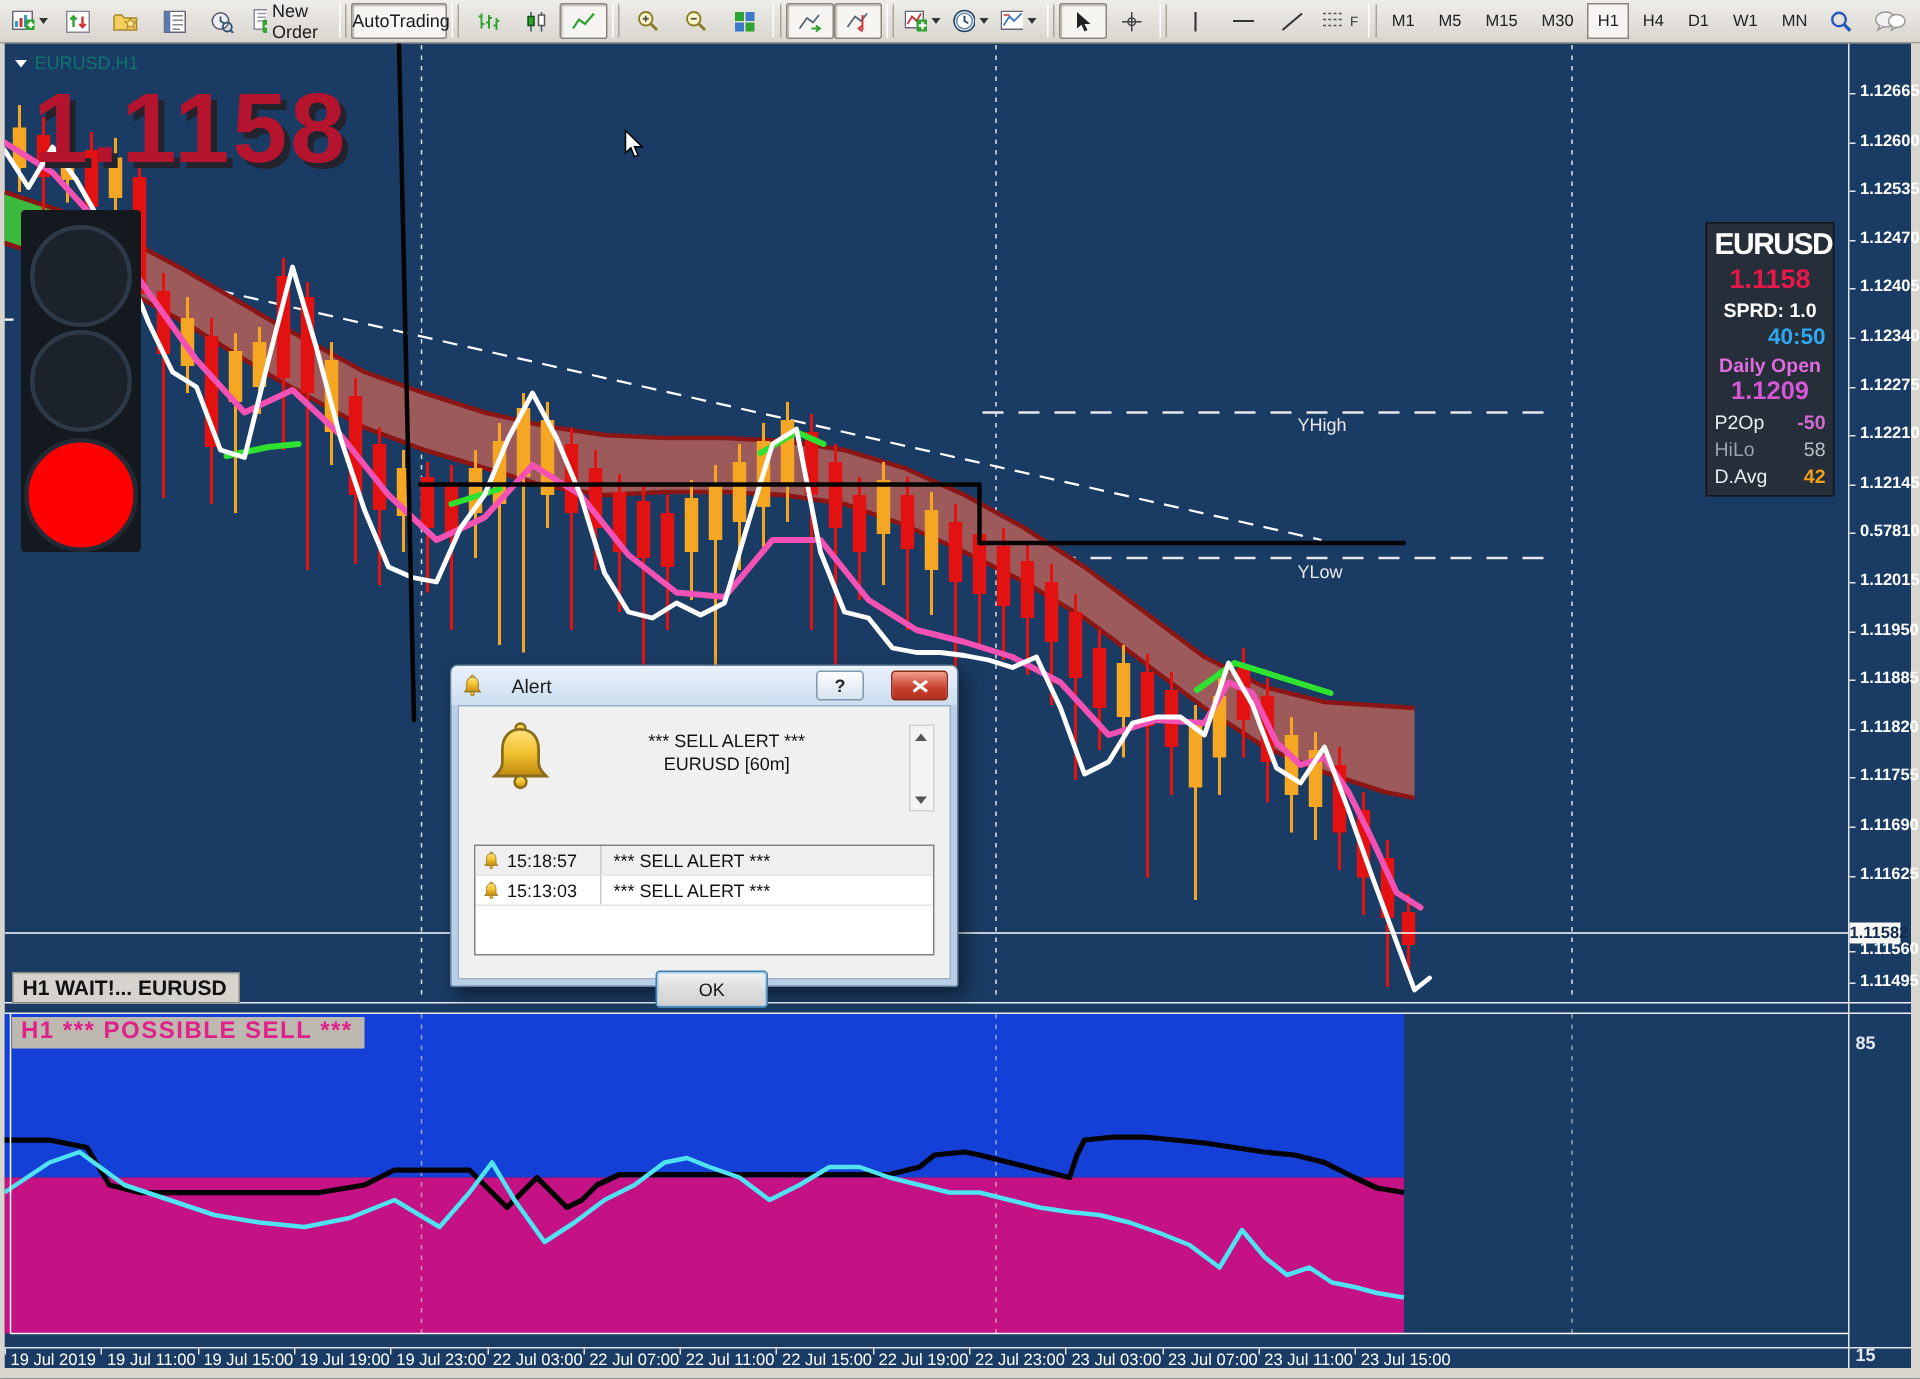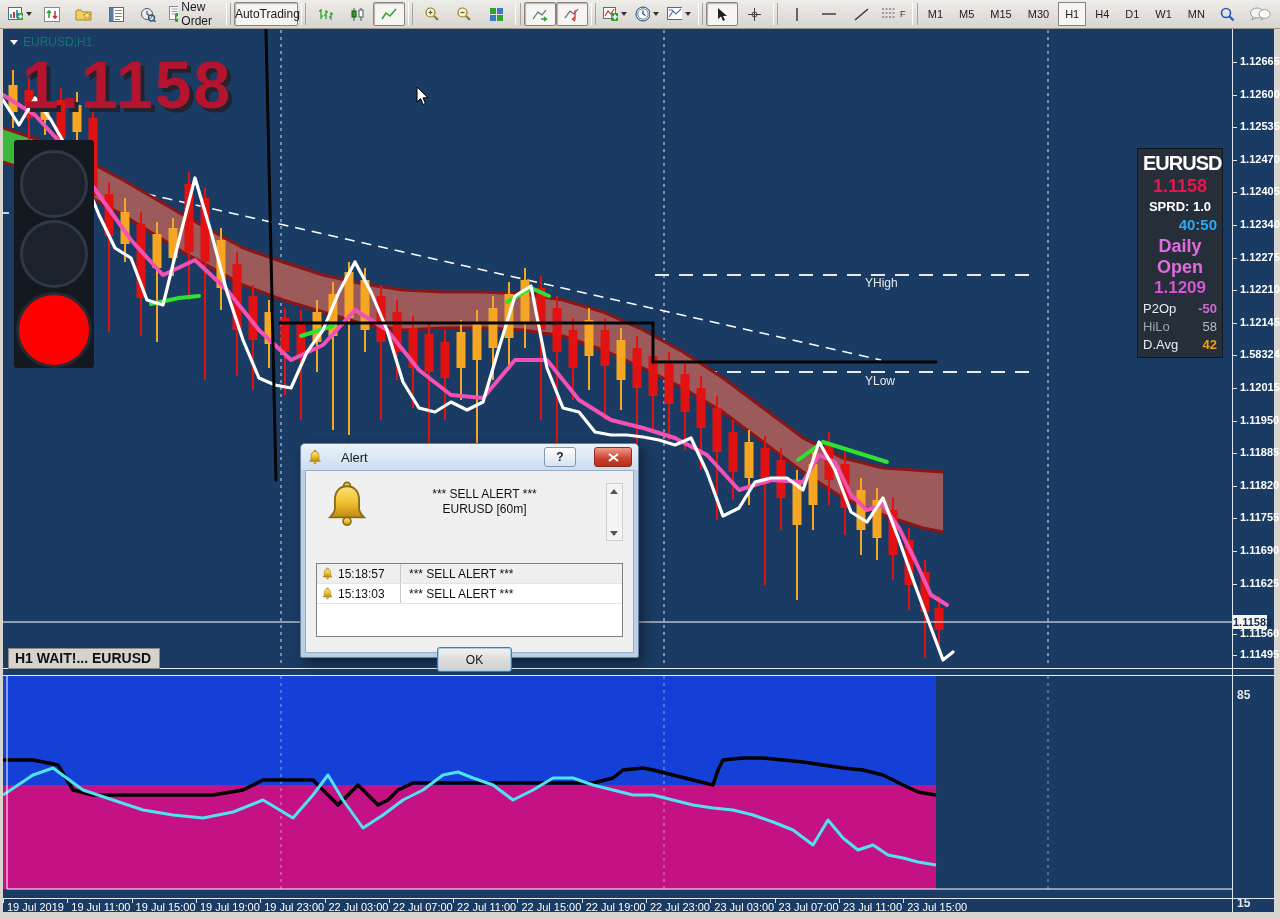--- a/index.html
+++ b/index.html
@@ -46,21 +46,21 @@
   #time-axis{left:3px;top:898px;width:1271px;height:14px;border-top:1px solid #dfe5ec;}
   .taxis-lbl{position:absolute;top:2px;color:#fff;font-size:11px;white-space:nowrap;}
   .taxis-tick{position:absolute;top:0;width:1px;height:4px;background:#dfe5ec;}
   
   #info-panel{left:1137px;top:148px;width:86px;background:#252E39;border:1px solid #10161E;
     padding:3px 5px 5px;box-sizing:border-box;text-align:center;}
   #info-symbol{color:#fff;font-size:20px;font-weight:bold;letter-spacing:-1px;}
   #info-price{color:#E8174A;font-size:18px;font-weight:bold;margin-top:1px;}
   #info-spread{color:#fff;font-size:13px;font-weight:bold;margin-top:2px;}
   #info-timer{color:#2FA8F0;font-size:15px;font-weight:bold;text-align:right;margin-top:2px;}
-  #info-dopen-lbl{color:#E06CE0;font-size:18px;font-weight:bold;margin-top:3px;}
+  #info-dopen-lbl{color:#E06CE0;font-size:13px;font-weight:bold;margin-top:3px;}
   #info-dopen{color:#D557D5;font-size:17px;font-weight:bold;}
   .stat-row{display:flex;justify-content:space-between;font-size:13px;margin-top:3px;}
   .stat-lbl{color:#E8ECF0;} .stat-lbl.dim{color:#9BA3AD;}
   .sv0{color:#D06CD0;font-weight:bold;} .sv1{color:#B8BEC6;} .sv2{color:#F0A018;font-weight:bold;}
   
   #alert-dialog{left:300px;top:443px;width:339px;height:215px;background:#B9CFE8;
     border:1px solid #68819B;border-radius:5px 5px 2px 2px;box-shadow:4px 5px 12px rgba(0,0,0,.45);box-sizing:border-box;}
   #alert-title{height:26px;display:flex;align-items:center;padding:0 6px;gap:18px;
     background:linear-gradient(#EAF2FA,#CBDDF0);border-radius:4px 4px 0 0;}
   #alert-title-text{font-size:13px;color:#1a1a1a;flex:1;}
@@ -490,20 +490,21 @@
   </div>
   <div id="big-price" class="abs">1.1158</div>
 
   <div id="traffic-light" class="abs">
     <div class="tl-circle tl-off" style="top:10px"></div>
     <div class="tl-circle tl-off" style="top:80px"></div>
     <div class="tl-circle tl-on" style="top:152px"></div>
   </div>
 
   <div id="wait-label" class="abs">H1 WAIT!... EURUSD</div>
+  <div id="ind-title" class="abs">H1 *** POSSIBLE SELL ***</div>
 
   <div id="info-panel" class="abs">
     <div id="info-symbol">EURUSD</div>
     <div id="info-price">1.1158</div>
     <div id="info-spread">SPRD: 1.0</div>
     <div id="info-timer">40:50</div>
     <div id="info-dopen-lbl">Daily Open</div>
     <div id="info-dopen">1.1209</div>
     <div id="info-stats">
         <div class="stat-row">
@@ -534,21 +535,21 @@
       <div class="paxis-lbl" style="top: 156.4px;">1.12405</div>
       <div class="paxis-tick" style="top: 196px;"></div>
       <div class="paxis-lbl" style="top: 189px;">1.12340</div>
       <div class="paxis-tick" style="top: 228.6px;"></div>
       <div class="paxis-lbl" style="top: 221.6px;">1.12275</div>
       <div class="paxis-tick" style="top: 261.2px;"></div>
       <div class="paxis-lbl" style="top: 254.2px;">1.12210</div>
       <div class="paxis-tick" style="top: 293.8px;"></div>
       <div class="paxis-lbl" style="top: 286.8px;">1.12145</div>
       <div class="paxis-tick" style="top: 326.4px;"></div>
-      <div class="paxis-lbl" style="top: 319.4px;">1.58324</div>
+      <div class="paxis-lbl" style="top: 319.4px;">0.57810</div>
       <div class="paxis-tick" style="top: 359px;"></div>
       <div class="paxis-lbl" style="top: 352px;">1.12015</div>
       <div class="paxis-tick" style="top: 391.6px;"></div>
       <div class="paxis-lbl" style="top: 384.6px;">1.11950</div>
       <div class="paxis-tick" style="top: 424.2px;"></div>
       <div class="paxis-lbl" style="top: 417.2px;">1.11885</div>
       <div class="paxis-tick" style="top: 456.8px;"></div>
       <div class="paxis-lbl" style="top: 449.8px;">1.11820</div>
       <div class="paxis-tick" style="top: 489.4px;"></div>
       <div class="paxis-lbl" style="top: 482.4px;">1.11755</div>

